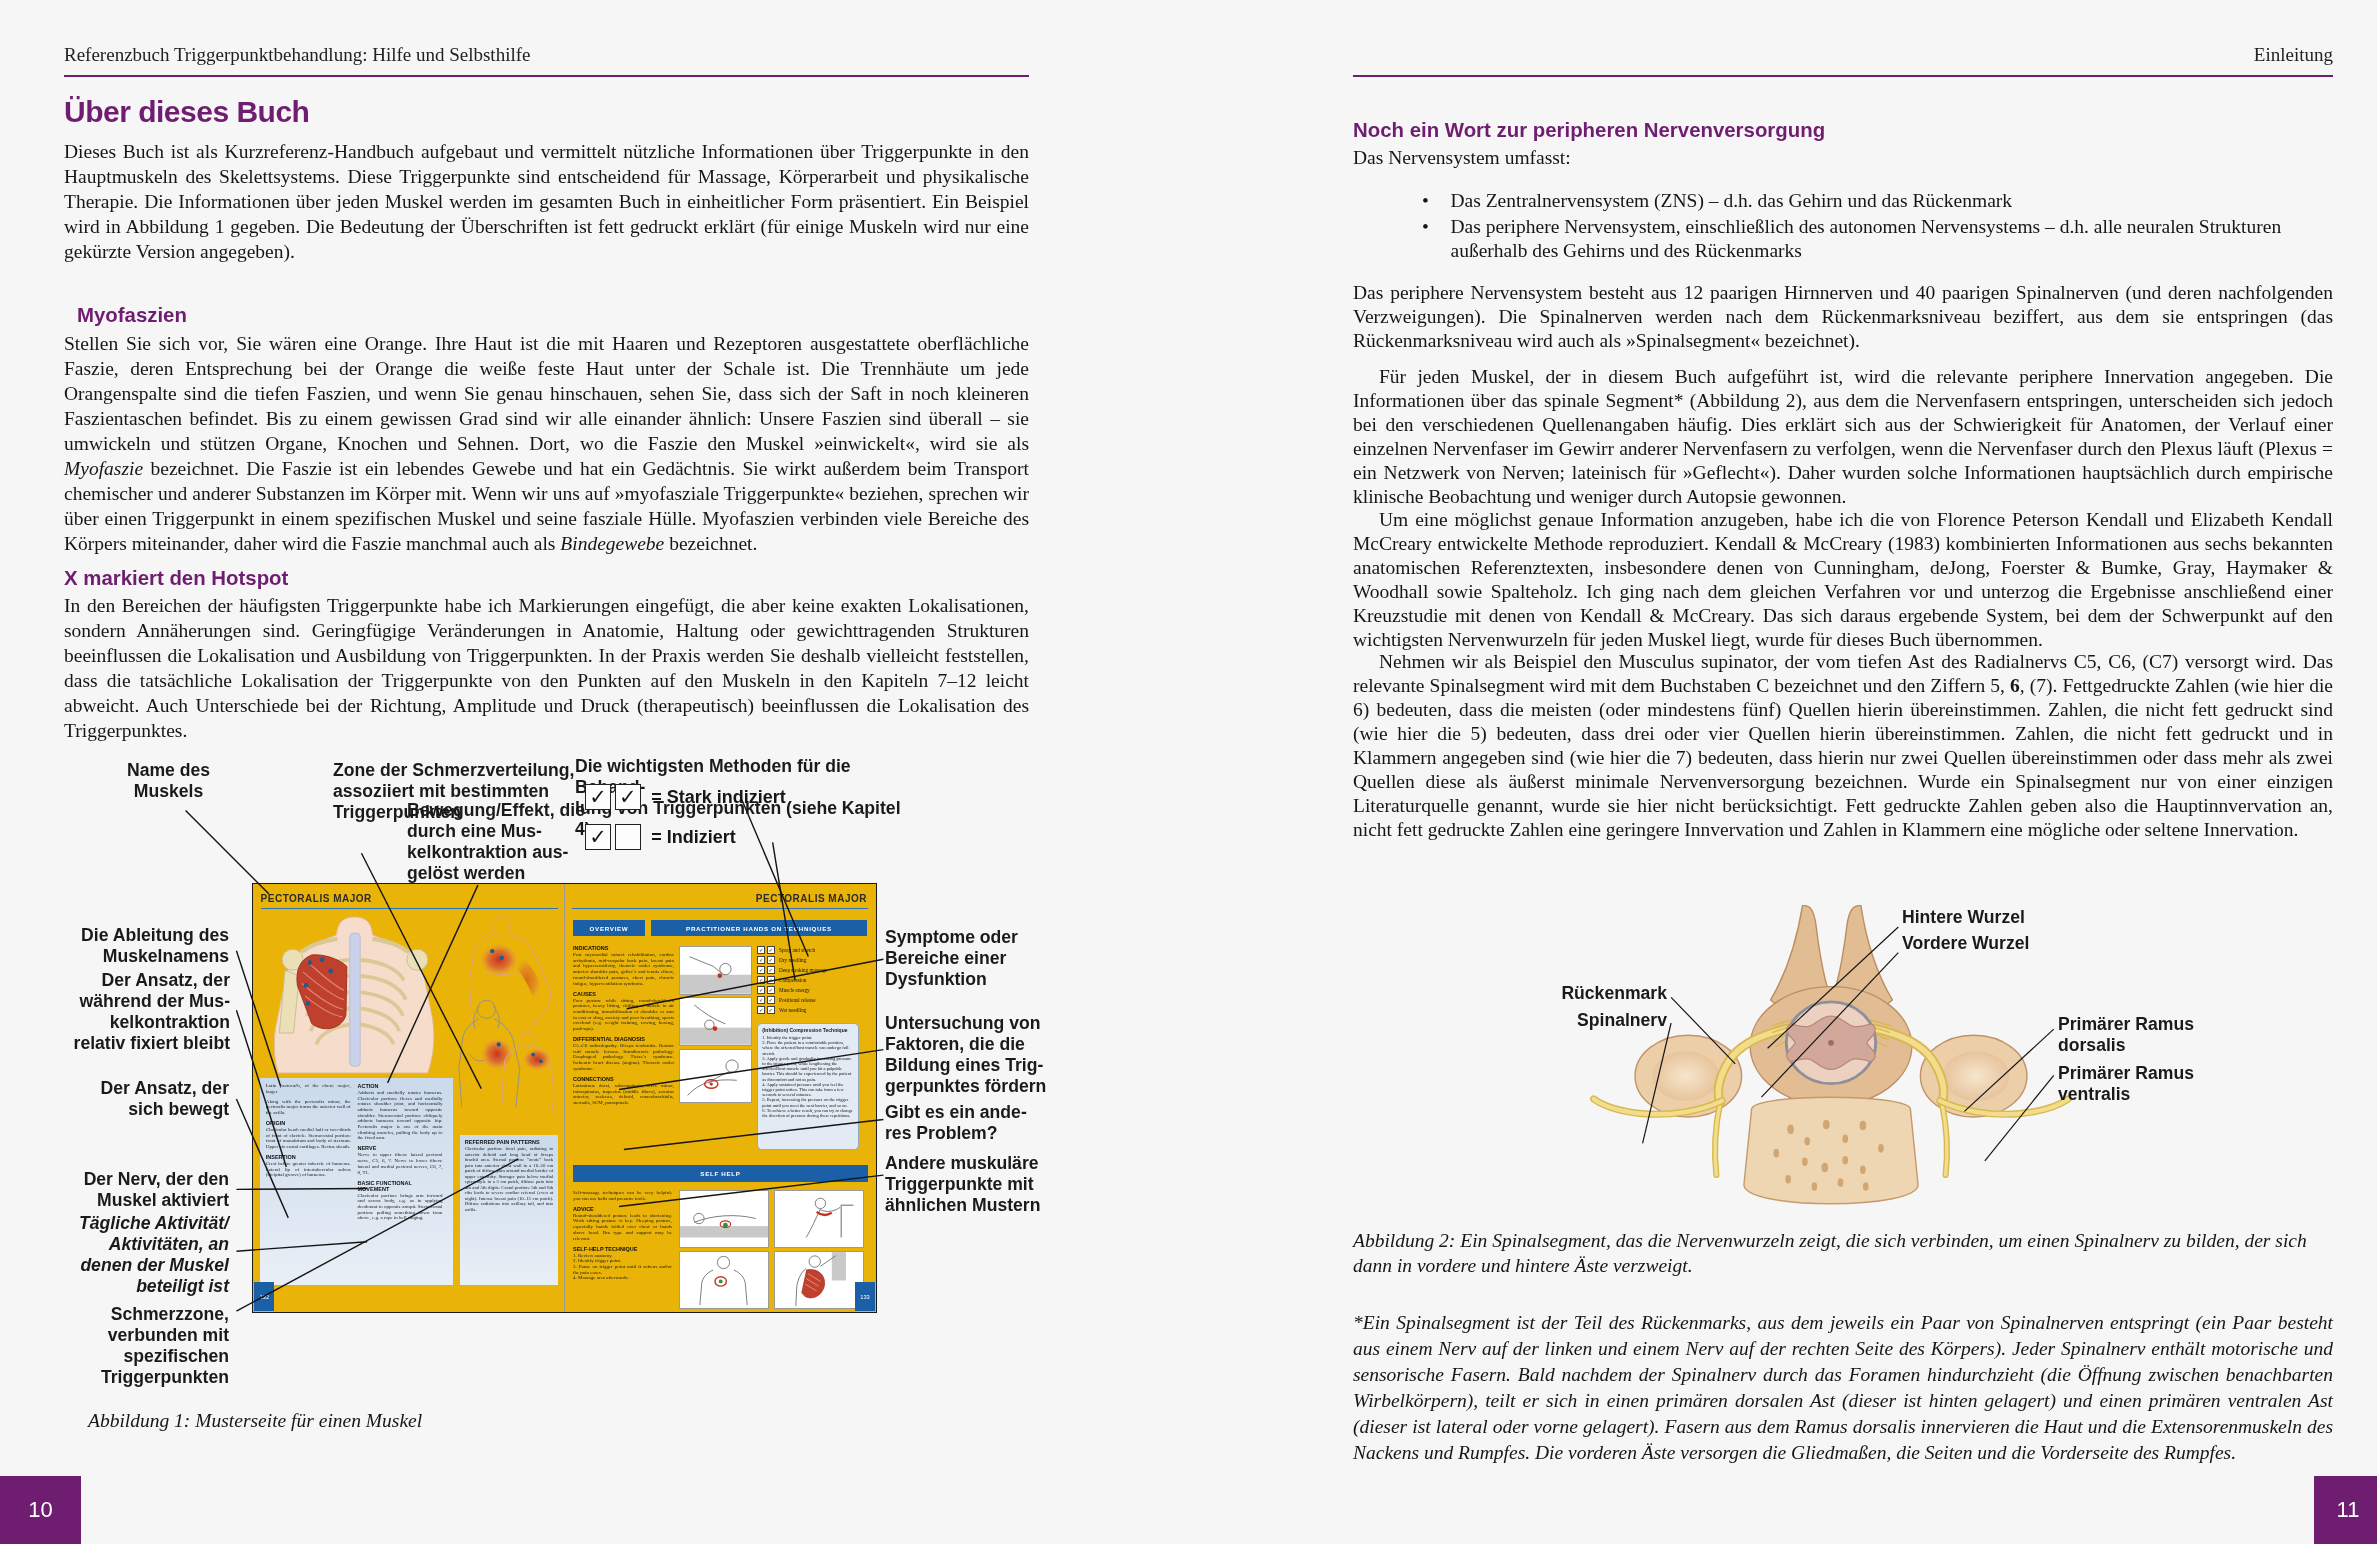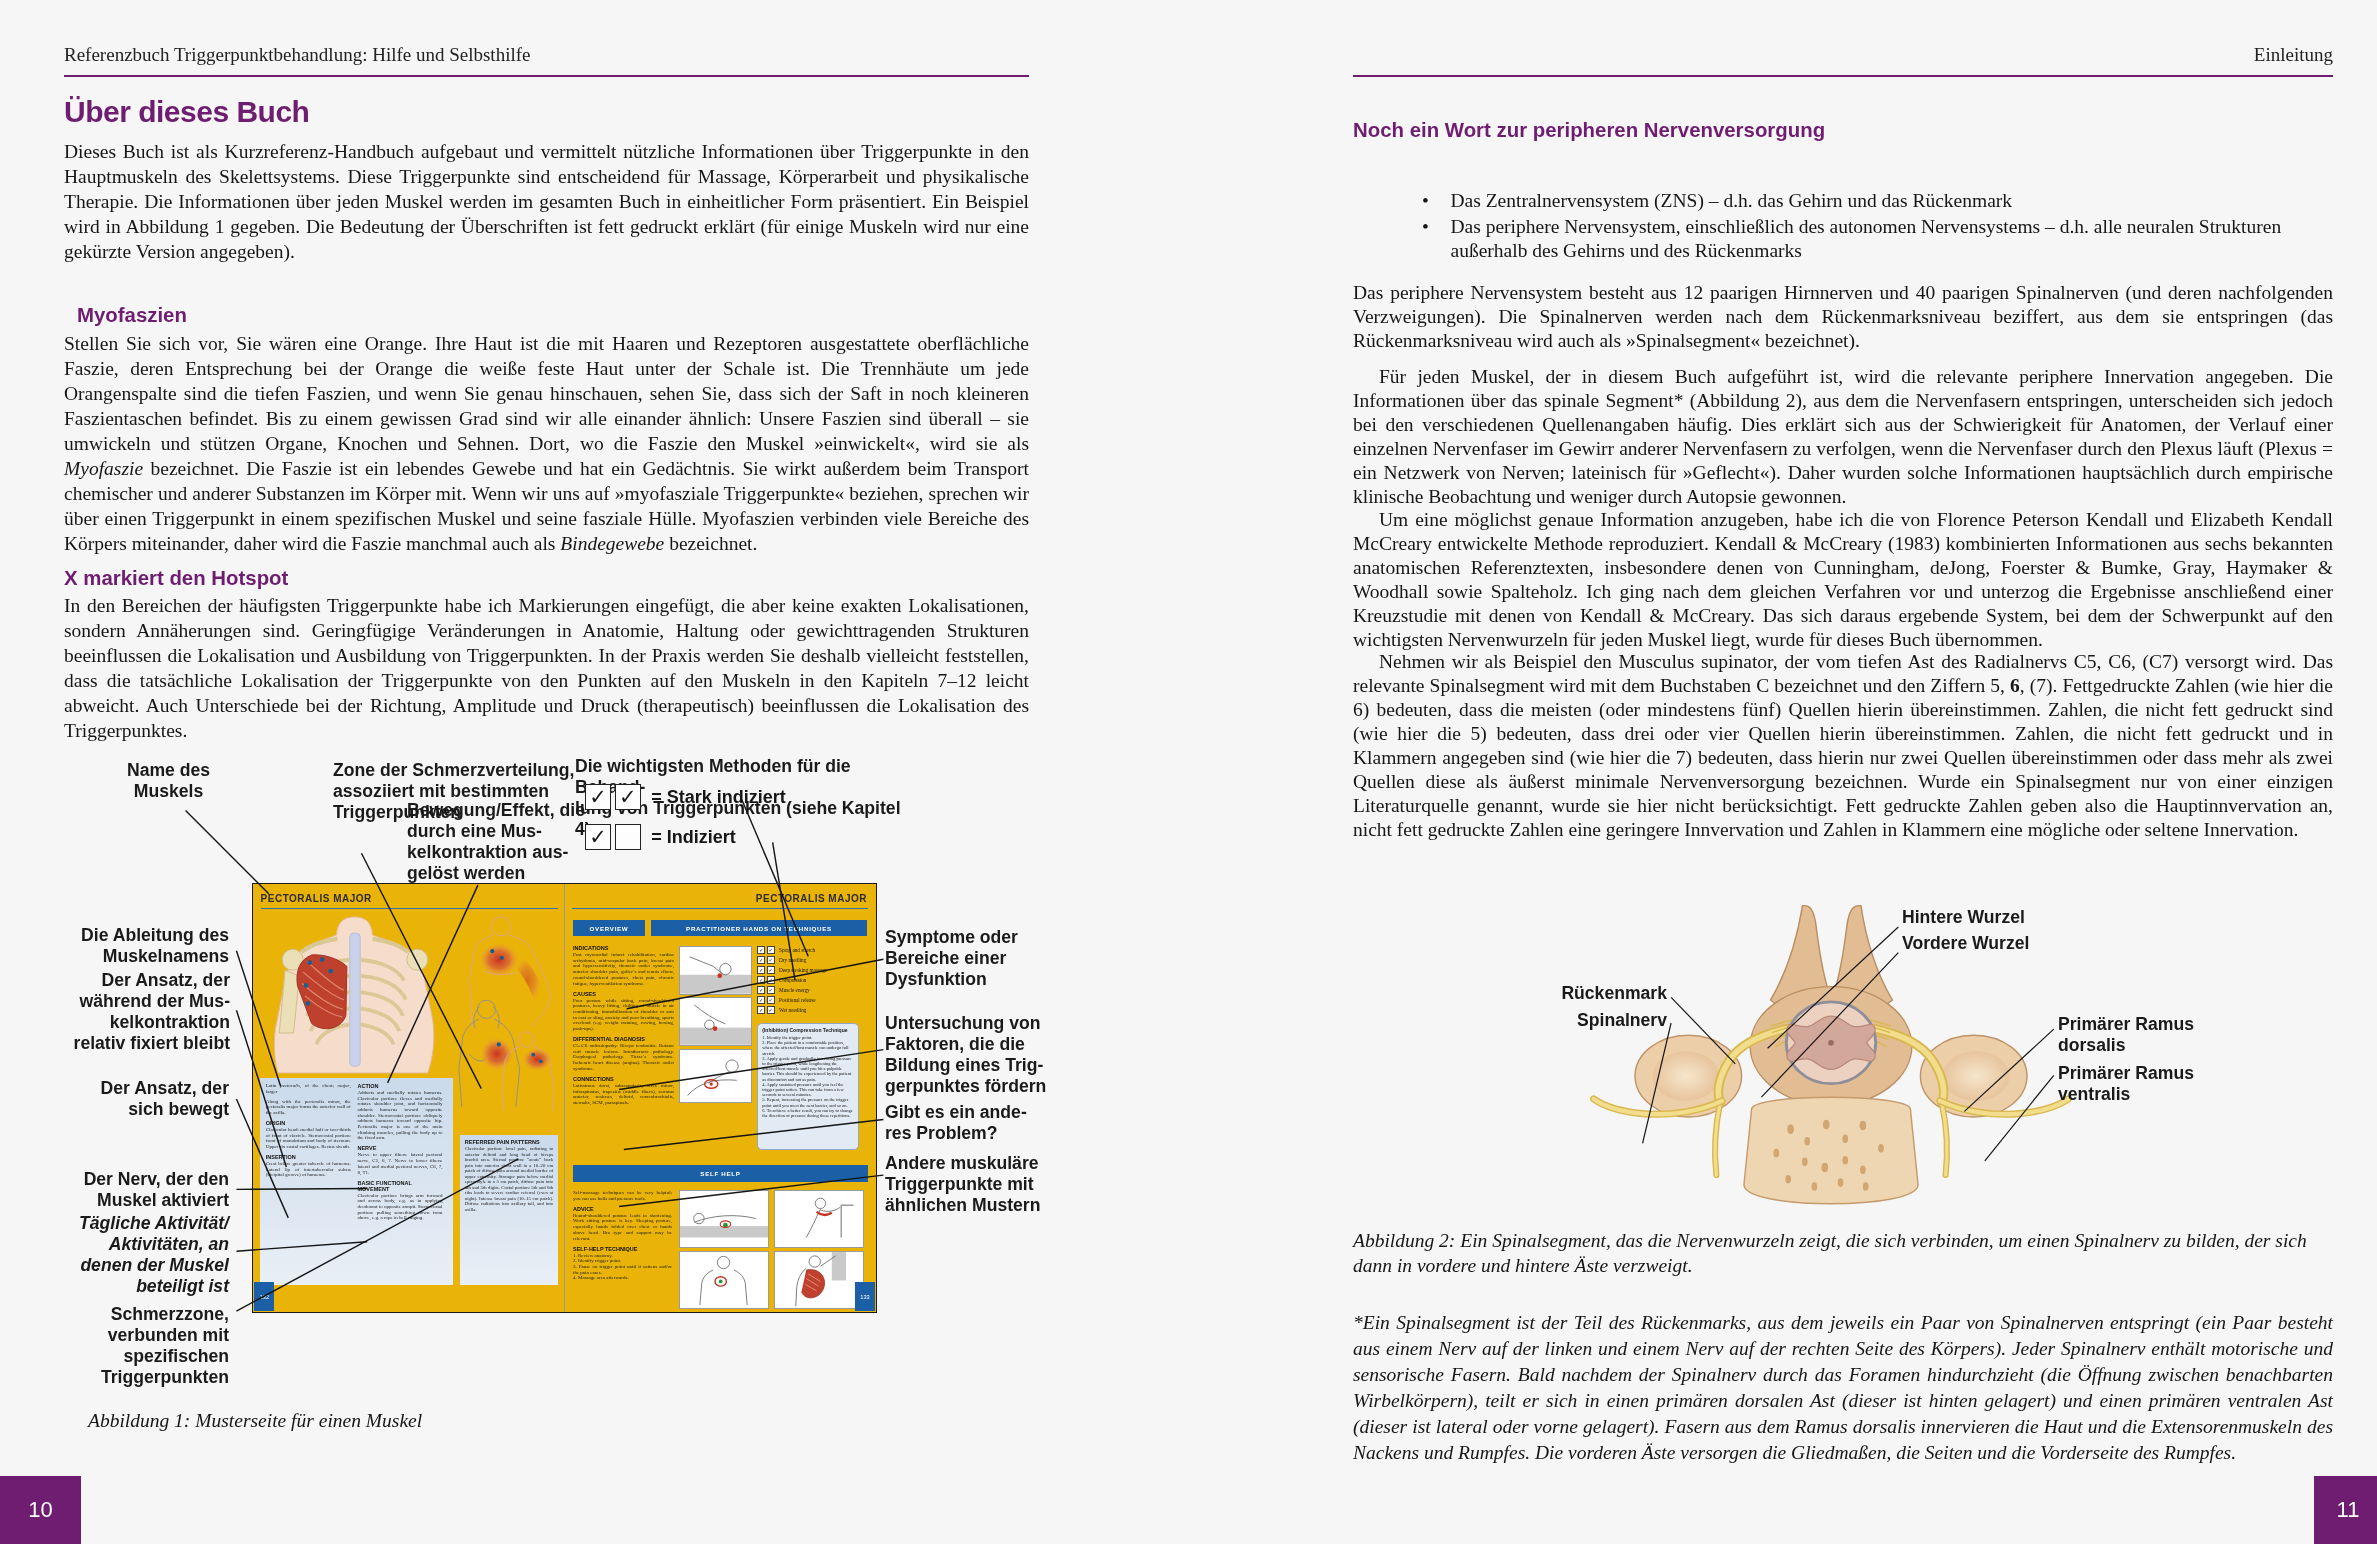--- a/index.html
+++ b/index.html
@@ -388,20 +388,21 @@
     <div class="abs m-pageno" style="left:602px;top:398px;width:20px;height:29px;">133</div>
   </div>
 
   <div class="abs caption" style="left:88px;top:1408px;width:951px;">Abbildung 1: Musterseite für einen Muskel</div>
   <div class="abs pageno" style="left:0;top:1476px;width:81px;height:68px;">10</div>
 
   <div class="abs rh" style="left:1353px;top:44px;width:980px;text-align:right;">Einleitung</div>
   <div class="abs rule" style="left:1353px;top:75px;width:980px;"></div>
 
   <div class="abs h2" style="left:1353px;top:119px;">Noch ein Wort zur peripheren Nervenversorgung</div>
+  <div class="abs rbody" style="left:1353px;top:146px;width:980px;text-align:left;">Das Nervensystem umfasst:</div>
 
   <div class="abs bullet" style="left:1422px;top:189px;width:889px;">
     <span class="bdot">•</span>
     <span>Das Zentralnervensystem (ZNS) – d.h. das Gehirn und das Rückenmark</span>
   </div>
   <div class="abs bullet" style="left:1422px;top:215px;width:889px;">
     <span class="bdot">•</span>
     <span>Das periphere Nervensystem, einschließlich des autonomen Nervensystems – d.h. alle neuralen Strukturen außerhalb des Gehirns und des Rückenmarks</span>
   </div>
 

